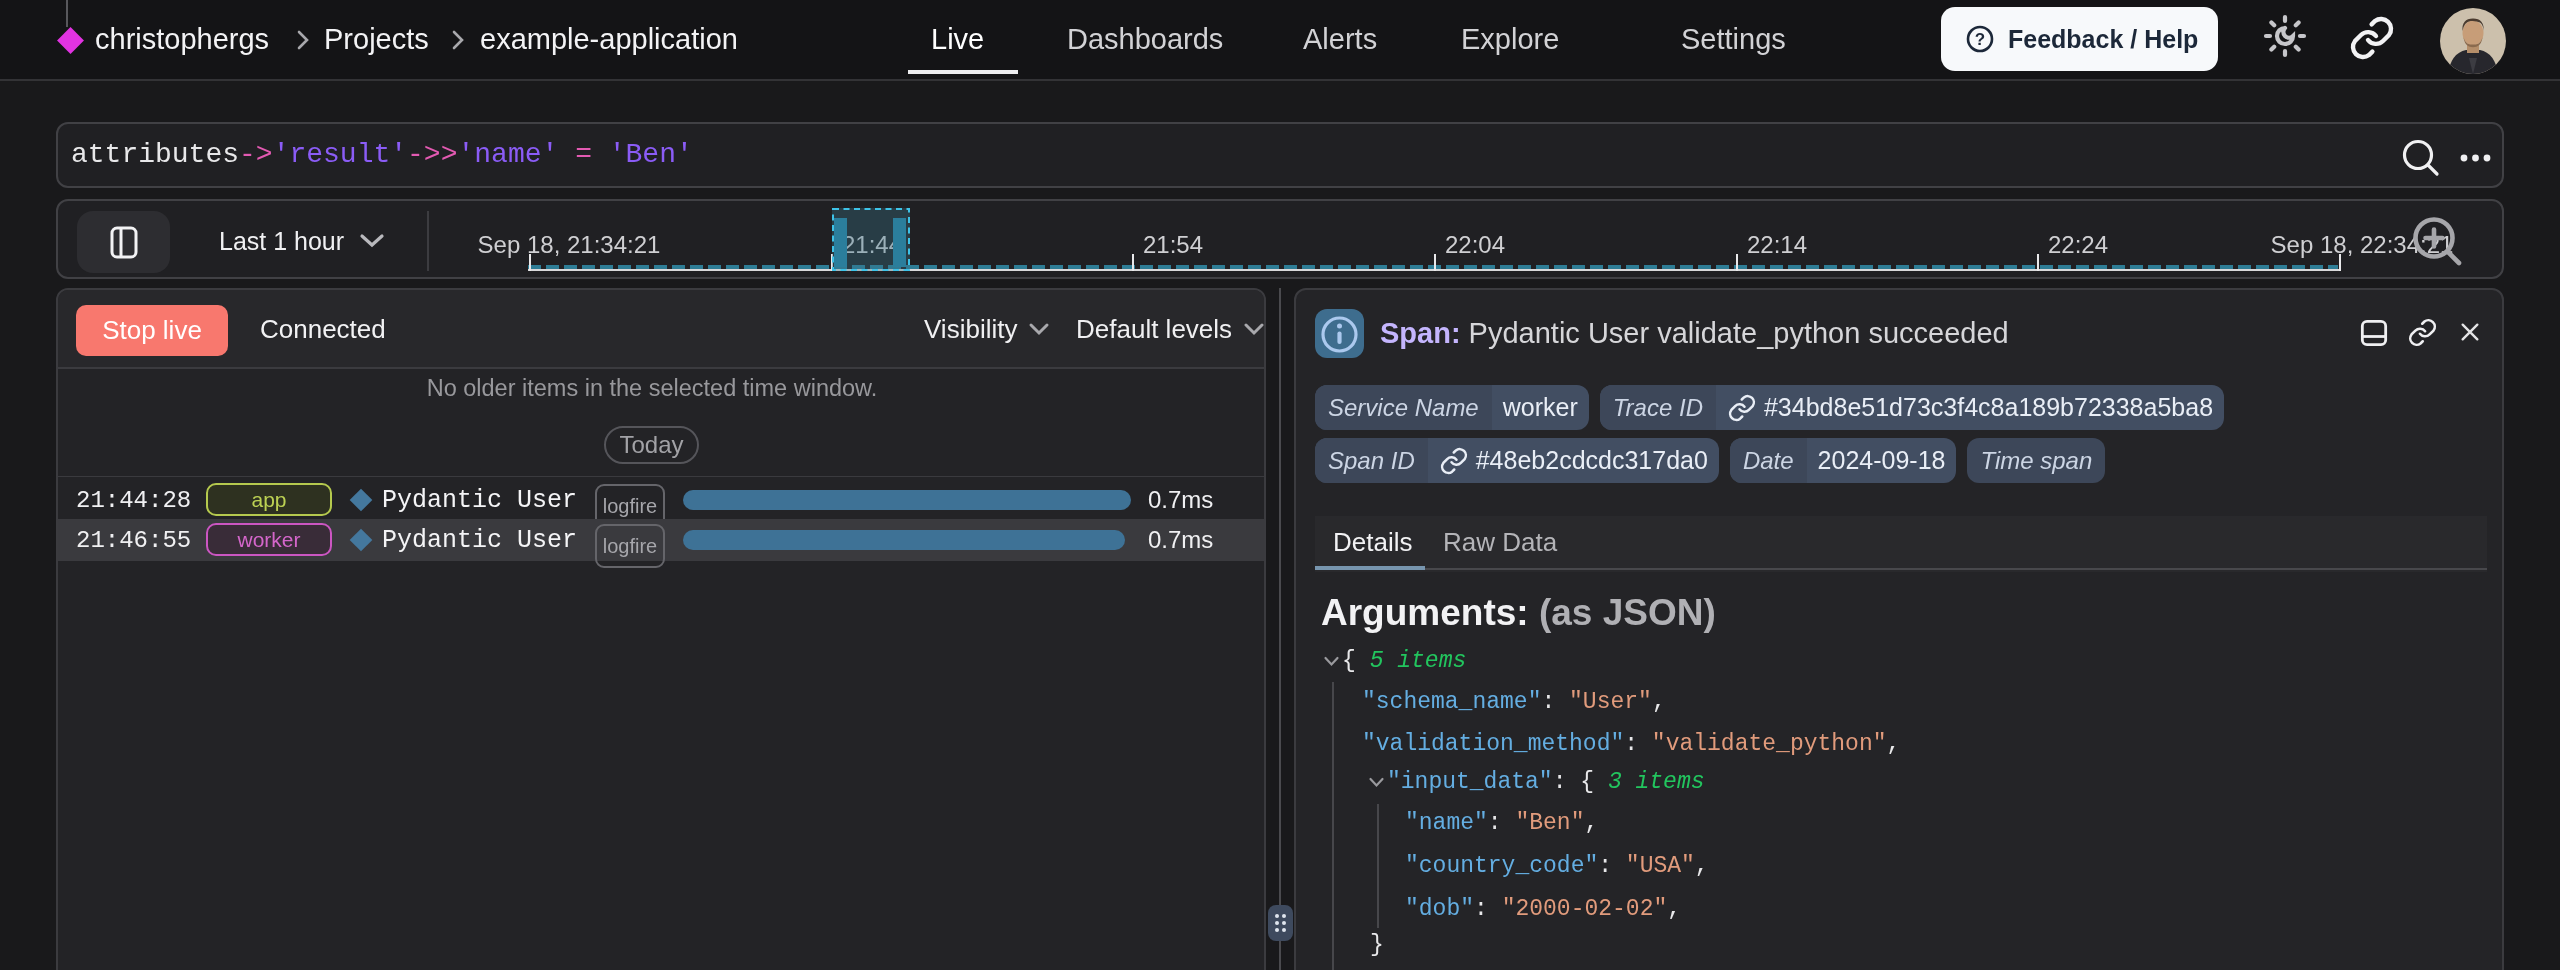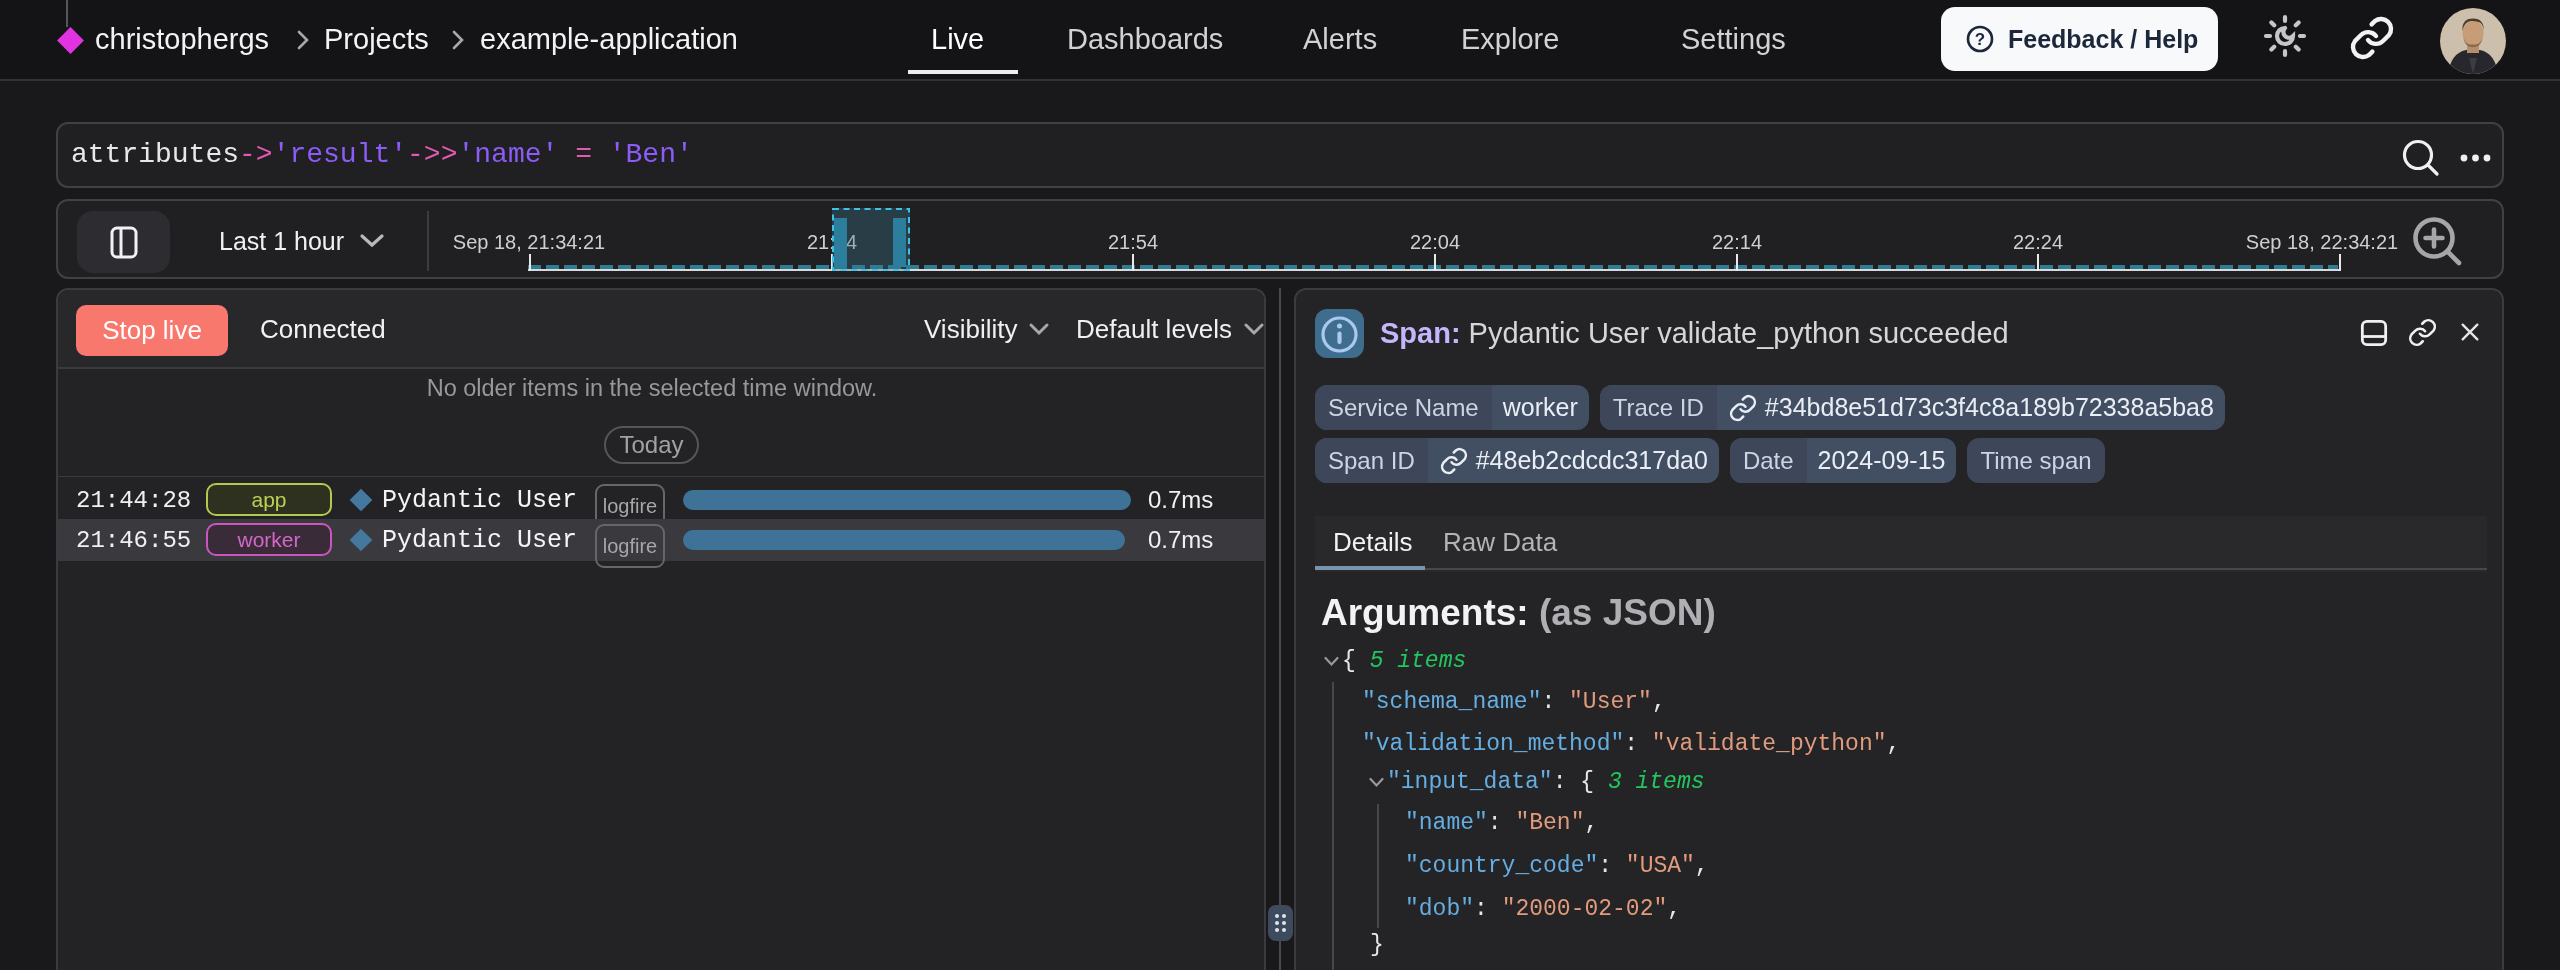--- a/index.html
+++ b/index.html
@@ -29,22 +29,22 @@
     color:#e8e8ea; white-space:pre; }
   .pk { color:#e35ab2; } .yl { color:#8b5cf6; }
   
   #tbar { position:absolute; left:56px; top:199px; width:2448px; height:80px; background:#202023;
     border:2px solid #414145; border-radius:12px; }
   #sbtoggle { position:absolute; left:19px; top:10px; width:93px; height:62px; background:#2d2d31;
     border-radius:16px; }
   #lasthour { position:absolute; left:161px; top:0px; height:80px; display:flex; align-items:center;
     color:#f0f0f2; font-size:25px; white-space:nowrap; }
   #tdivider { position:absolute; left:369px; top:10px; width:2px; height:60px; background:#3c3c40; }
-  .tlabel { position:absolute; top:30px; font-size:20px; color:#cfcfd2; transform:translateX(-50%);
-    white-space:nowrap; }
+  .tlabel { position:absolute; top:30px; font-size:24px; color:#cfcfd2; transform:translateX(-50%);
+    white-space:nowrap;margin-left:40px; }
   .tick { position:absolute; top:53px; width:2px; height:17px; background:#e9e9eb; }
   #axis { position:absolute; left:470px; top:68px; width:1812px; height:2px; background:#d9d9db; }
   #dashes { position:absolute; left:470px; top:64px; width:1810px; height:4px;
     background:repeating-linear-gradient(90deg,#2e7d96 0,#2e7d96 13px,transparent 13px,transparent 18px); }
   #sel { position:absolute; left:774px; top:7px; width:78px; height:63px; }
   #selfill { position:absolute; left:0; top:0; width:78px; height:63px;
     background:rgba(56,116,138,0.34); }
   .selbar { position:absolute; top:10px; width:13px; height:49px; background:#2b7e9c; }
   
   #lpanel { position:absolute; left:56px; top:288px; width:1210px; height:700px; background:#232326;
@@ -88,21 +88,21 @@
   
   #rpanel { position:absolute; left:1294px; top:288px; width:1210px; height:700px; background:#242427;
     border:2px solid #3b3b3f; border-radius:12px 12px 0 0; }
   #infoicon { position:absolute; left:19px; top:19px; width:49px; height:49px; background:#3e6d8e;
     border-radius:12px; }
   #spantitle { position:absolute; left:84px; top:19px; height:49px; display:flex; align-items:center;
     color:#d6d6d9; font-size:29px; white-space:nowrap; }
   .tagrow { position:absolute; left:19px; height:45px; display:flex; }
   .dpill { height:45px; border-radius:12px; background:#424e62; color:#e9eef6; font-size:25px; white-space:nowrap;
     display:flex; align-items:center; overflow:hidden; margin-right:11px; }
-  .dpill .lab { background:#3d4759; color:#ccd5e4; height:45px; font-size:24px;
+  .dpill .lab { background:#3d4759; color:#ccd5e4; font-style:italic; height:45px; font-size:24px;
     display:flex; align-items:center; padding:0 13px; }
   .dpill .val { padding:0 11px; display:flex; align-items:center; gap:7px; }
   #tabs { position:absolute; left:19px; top:226px; width:1172px; height:56px; background:#29292c; }
   .tab { position:absolute; top:0; height:52px; display:flex; align-items:center; font-size:26px; }
   #tabline { position:absolute; left:0; top:52px; width:1172px; height:2px; background:#48484c; }
   #tabactive { position:absolute; left:0; top:50px; width:110px; height:4px; background:#7795ae; }
   #argh { position:absolute; left:25px; top:302px; font-size:37px; font-weight:bold; color:#f2f2f4; }
   .jline { position:absolute; white-space:pre; font-size:23px; }
   .jkey { color:#64aee2; } .jval { color:#e19b7c; } .jwhite { color:#e8e8ea; }
   .jgrey { color:#22c55e; font-style:italic; }
@@ -311,21 +311,21 @@
   <div class="tagrow" style="top:148px;">
     <div class="dpill">
         <span class="lab">Span ID</span>
         <span class="val"><svg width="30" height="30" viewBox="0 0 24 24" fill="none" stroke="#e9eef6" stroke-width="2" stroke-linecap="round">
             <path d="M10 13a5 5 0 0 0 7.5.5l3-3a5 5 0 0 0-7-7l-1.7 1.7"></path>
             <path d="M14 11a5 5 0 0 0-7.5-.5l-3 3a5 5 0 0 0 7 7l1.7-1.7"></path>
           </svg>#48eb2cdcdc317da0</span>
       </div>
     <div class="dpill">
         <span class="lab">Date</span>
-        <span class="val">2024-09-15</span>
+        <span class="val">2024-09-18</span>
       </div>
     <div class="dpill">
         <span class="lab">Time span</span>
       </div>
   </div>
 
   <div id="tabs">
     <div class="tab" style="left:18px; color:#f2f2f4;">Details</div>
     <div class="tab" style="left:128px; color:#b4b4b8;">Raw Data</div>
     <div id="tabline"></div>

